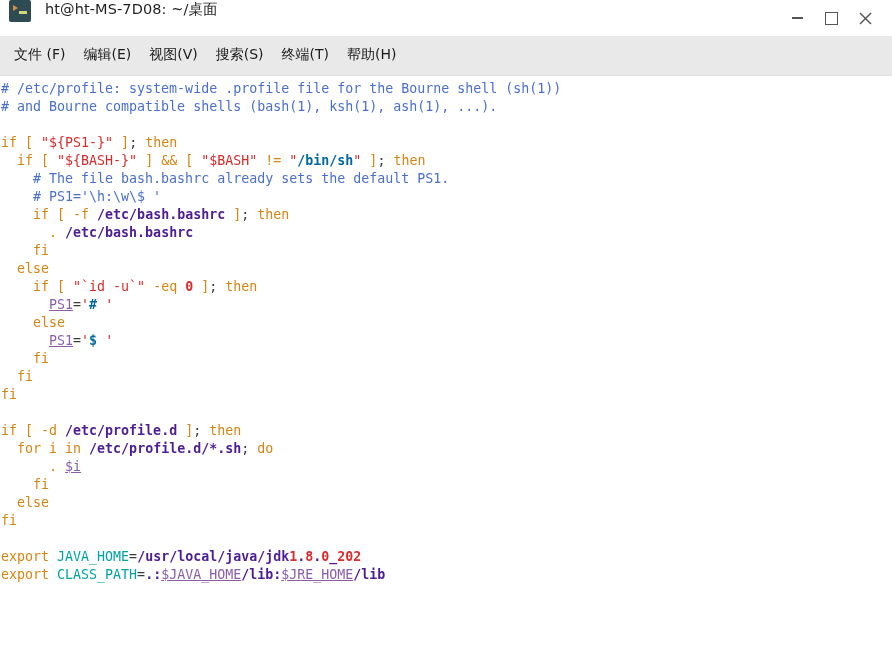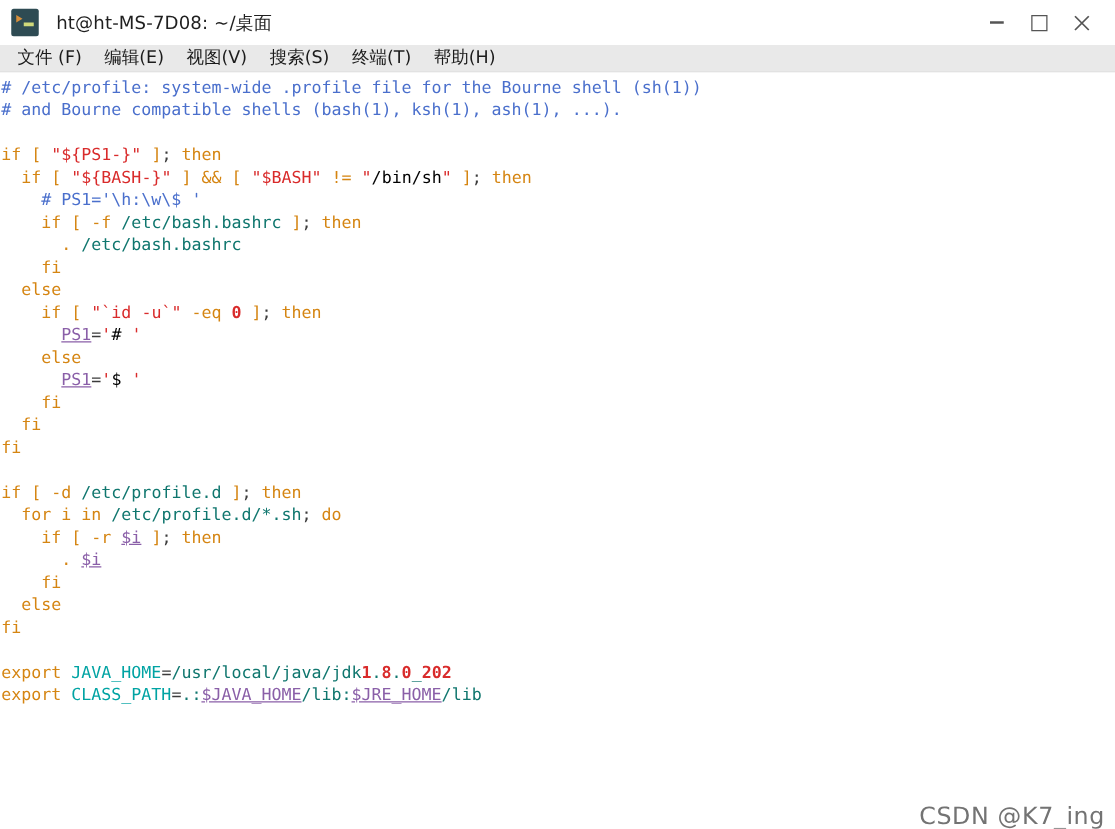--- a/index.html
+++ b/index.html
@@ -9,21 +9,21 @@
     overflow: hidden;
     background: #ffffff;
     font-family: "DejaVu Sans", sans-serif;
   }
 
   
   .titlebar {
     height: 36px;
     background: #ffffff;
     display: flex;
-    align-items: center;
+    align-items: flex-start;
     padding: 0 0 0 9px;
     position: relative;
   }
   .term-icon {
     width: 22px; height: 22px;
     background: #2e4b53;
     border-radius: 2px;
     position: relative;
     flex: 0 0 auto;
   }
@@ -73,21 +73,21 @@
     width: 11px; height: 11px;
     border: 1.5px solid #555;
   }
   .wbtn-close {
     margin-right: 10px;
   }
   .wbtn-close svg { display: block; }
 
   
   .menubar {
-    height: 22px;
+    height: 40px;
     background: #e9e9e9;
     display: flex;
     align-items: center;
     padding-left: 5px;
     border-bottom: 1px solid #e0e0e0;
   }
   .menu-item {
     font-size: 14px;
     color: #1b1b1b;
     padding: 3px 9px 4px 9px;
@@ -109,22 +109,22 @@
     height: 18px;
     white-space: pre;
     color: #3b3b3b;
     padding-left: 1px;
   }
 
   
   .c-comment { color: #4a6fcc; }
   .c-kw      { color: #d58512; }
   .c-str     { color: #d92b2b; }
-  .c-strb    { color: #000000; font-weight: normal; }
-  .c-path    { color: #0f766e; font-weight: normal; }
+  .c-strb    { color: #0369a1; font-weight: bold; }
+  .c-path    { color: #4c1d95; font-weight: bold; }
   .c-num     { color: #d92b2b; font-weight: bold; }
   .c-var     { color: #00a3a3; }
   .c-ref     { color: #8a5fa8; text-decoration: underline; }
   .c-plain   { color: #3b3b3b; }
   .c-op      { color: #d58512; }
 
   .cursor {
     background: #7b4f94;
     color: #ffffff;
   }
@@ -187,36 +187,36 @@
   <div class="menu-item">帮助(H)</div>
 </div>
 
 <div class="terminal">
   <div id="terminal-lines">
       <div class="tline"><span class="c-comment"># /etc/profile: system-wide .profile file for the Bourne shell (sh(1))</span></div>
       <div class="tline"><span class="c-comment"># and Bourne compatible shells (bash(1), ksh(1), ash(1), ...).</span></div>
       <div class="tline"> </div>
       <div class="tline"><span class="c-kw">if </span><span class="c-kw">[ </span><span class="c-str">"${PS1-}"</span><span class="c-kw"> ]</span><span class="c-plain">; </span><span class="c-kw">then</span></div>
       <div class="tline"><span class="c-plain">  </span><span class="c-kw">if </span><span class="c-kw">[ </span><span class="c-str">"${BASH-}"</span><span class="c-kw"> ] </span><span class="c-op">&amp;&amp; </span><span class="c-kw">[ </span><span class="c-str">"$BASH"</span><span class="c-kw"> != </span><span class="c-str">"</span><span class="c-strb">/bin/sh</span><span class="c-str">"</span><span class="c-kw"> ]</span><span class="c-plain">; </span><span class="c-kw">then</span></div>
+      <div class="tline"><span class="c-comment">    # The file bash.bashrc already sets the default PS1.</span></div>
       <div class="tline"><span class="c-comment">    # PS1='\h:\w\$ '</span></div>
       <div class="tline"><span class="c-plain">    </span><span class="c-kw">if </span><span class="c-kw">[ -f </span><span class="c-path">/etc/bash.bashrc</span><span class="c-kw"> ]</span><span class="c-plain">; </span><span class="c-kw">then</span></div>
       <div class="tline"><span class="c-plain">      </span><span class="c-kw">. </span><span class="c-path">/etc/bash.bashrc</span></div>
       <div class="tline"><span class="c-plain">    </span><span class="c-kw">fi</span></div>
       <div class="tline"><span class="c-plain">  </span><span class="c-kw">else</span></div>
       <div class="tline"><span class="c-plain">    </span><span class="c-kw">if </span><span class="c-kw">[ </span><span class="c-str">"`id -u`"</span><span class="c-kw"> -eq </span><span class="c-num">0</span><span class="c-kw"> ]</span><span class="c-plain">; </span><span class="c-kw">then</span></div>
       <div class="tline"><span class="c-plain">      </span><span class="c-ref">PS1</span><span class="c-plain">=</span><span class="c-str">'</span><span class="c-strb">#</span><span class="c-str"> '</span></div>
       <div class="tline"><span class="c-plain">    </span><span class="c-kw">else</span></div>
       <div class="tline"><span class="c-plain">      </span><span class="c-ref">PS1</span><span class="c-plain">=</span><span class="c-str">'</span><span class="c-strb">$</span><span class="c-str"> '</span></div>
       <div class="tline"><span class="c-plain">    </span><span class="c-kw">fi</span></div>
       <div class="tline"><span class="c-plain">  </span><span class="c-kw">fi</span></div>
       <div class="tline"><span class="c-kw">fi</span></div>
       <div class="tline"> </div>
       <div class="tline"><span class="c-kw">if </span><span class="c-kw">[ -d </span><span class="c-path">/etc/profile.d</span><span class="c-kw"> ]</span><span class="c-plain">; </span><span class="c-kw">then</span></div>
       <div class="tline"><span class="c-plain">  </span><span class="c-kw">for </span><span class="c-kw">i </span><span class="c-kw">in </span><span class="c-path">/etc/profile.d/*.sh</span><span class="c-plain">; </span><span class="c-kw">do</span></div>
-      <div class="tline"><span class="c-plain">    </span><span class="c-kw">if </span><span class="c-kw">[ -r </span><span class="c-ref">$i</span><span class="c-kw"> ]</span><span class="c-plain">; </span><span class="c-kw">then</span></div>
       <div class="tline"><span class="c-plain">      </span><span class="c-kw">. </span><span class="c-ref">$i</span></div>
       <div class="tline"><span class="c-plain">    </span><span class="c-kw">fi</span></div>
       <div class="tline"><span class="c-plain">  </span><span class="c-kw">else</span></div>
       <div class="tline"><span class="c-kw">fi</span></div>
       <div class="tline"> </div>
       <div class="tline"><span class="c-kw">export </span><span class="c-var">JAVA_HOME</span><span class="c-plain">=</span><span class="c-path">/usr/local/java/jdk</span><span class="c-num">1</span><span class="c-path">.</span><span class="c-num">8</span><span class="c-path">.</span><span class="c-num">0</span><span class="c-path">_</span><span class="c-num">202</span></div>
       <div class="tline"><span class="c-kw">export </span><span class="c-var">CLASS_PATH</span><span class="c-plain">=</span><span class="c-path">.:</span><span class="c-ref">$JAVA_HOME</span><span class="c-path">/lib:</span><span class="c-ref">$JRE_HOME</span><span class="c-path">/lib</span></div>
     </div>
 
   <div class="statusline">

